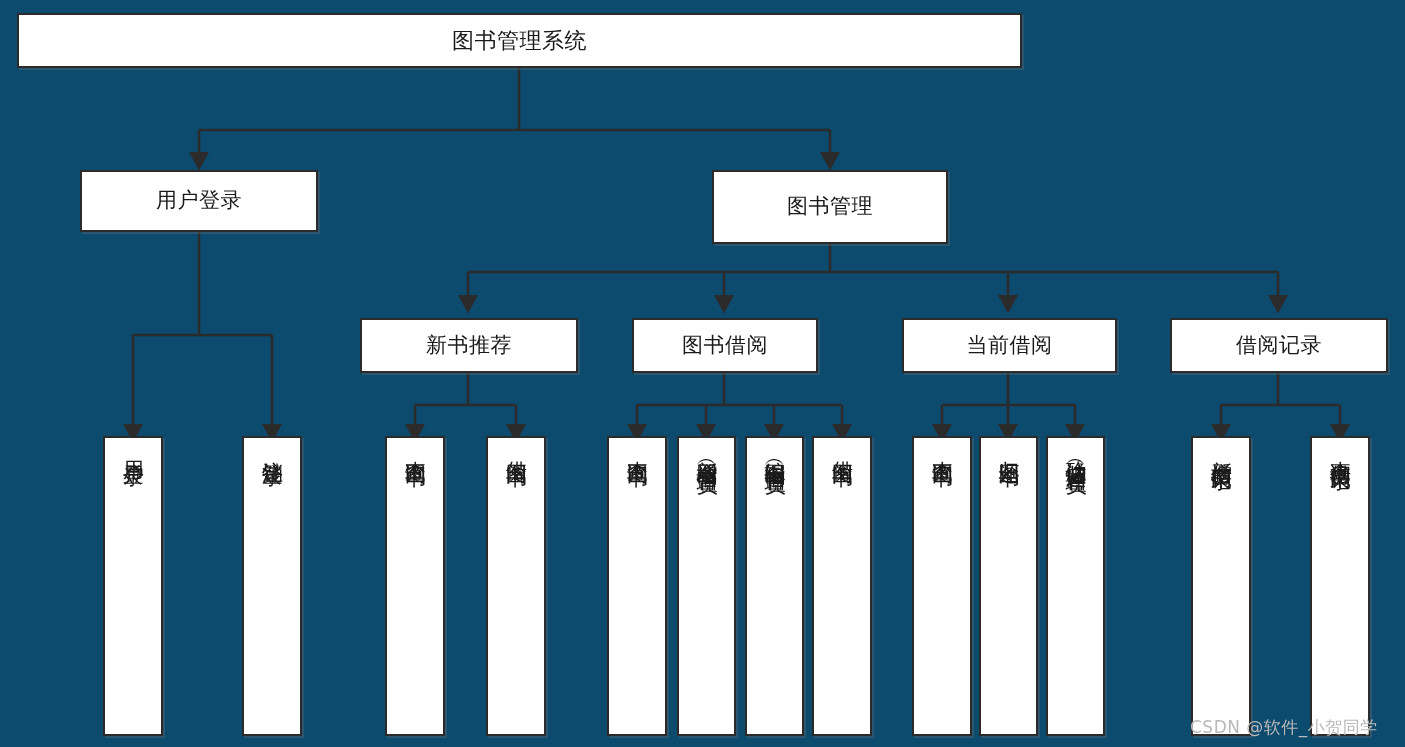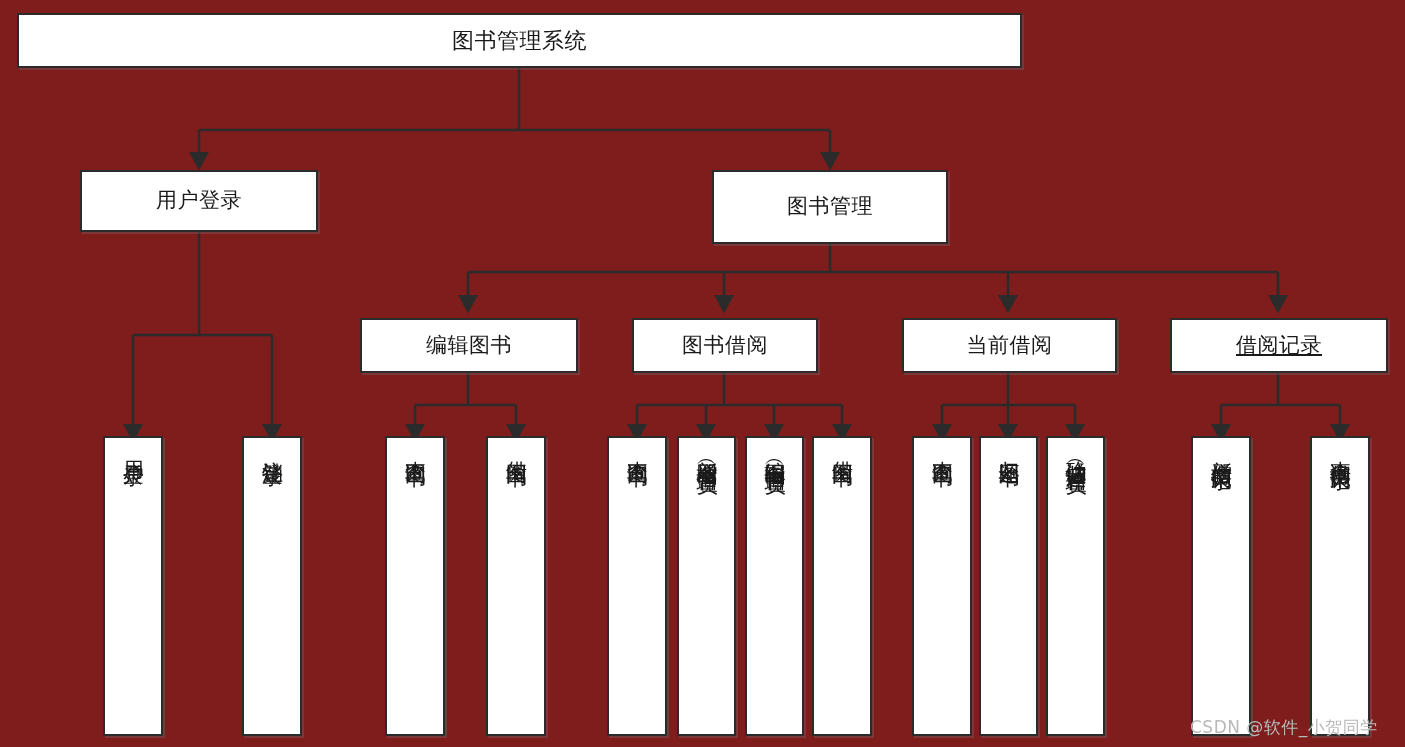--- a/index.html
+++ b/index.html
@@ -8,21 +8,21 @@
     padding: 0;
     background: #ffffff;
   }
   body {
     font-family: "DejaVu Sans", "Liberation Sans", sans-serif;
   }
   #diagram {
     position: relative;
     width: 1405px;
     height: 747px;
-    background: #7f1d1d;
+    background: #0c4a6e;
     overflow: hidden;
   }
   #edges {
     position: absolute;
     left: 0;
     top: 0;
     width: 1405px;
     height: 747px;
     pointer-events: none;
   }
@@ -135,29 +135,29 @@
   </div>
 
   <div class="node horizontal" style="left:80px; top:170px; width:238px; height:62px;">
     <span class="label">用户登录</span>
   </div>
   <div class="node horizontal" style="left:712px; top:170px; width:236px; height:74px;">
     <span class="label">图书管理</span>
   </div>
 
   <div class="node horizontal" style="left:360px; top:318px; width:218px; height:55px;">
-    <span class="label">编辑图书</span>
+    <span class="label">新书推荐</span>
   </div>
   <div class="node horizontal" style="left:632px; top:318px; width:186px; height:55px;">
     <span class="label">图书借阅</span>
   </div>
   <div class="node horizontal" style="left:902px; top:318px; width:215px; height:55px;">
     <span class="label">当前借阅</span>
   </div>
-  <div class="node horizontal" style="left:1170px; top:318px; width:218px; height:55px;text-decoration:underline;">
+  <div class="node horizontal" style="left:1170px; top:318px; width:218px; height:55px;">
     <span class="label">借阅记录</span>
   </div>
 
   <div class="node vertical" style="left:103px; top:436px; width:60px; height:300px;">
     <span class="label">用户登录</span>
   </div>
   <div class="node vertical" style="left:242px; top:436px; width:60px; height:300px;">
     <span class="label">注销登录</span>
   </div>
 

